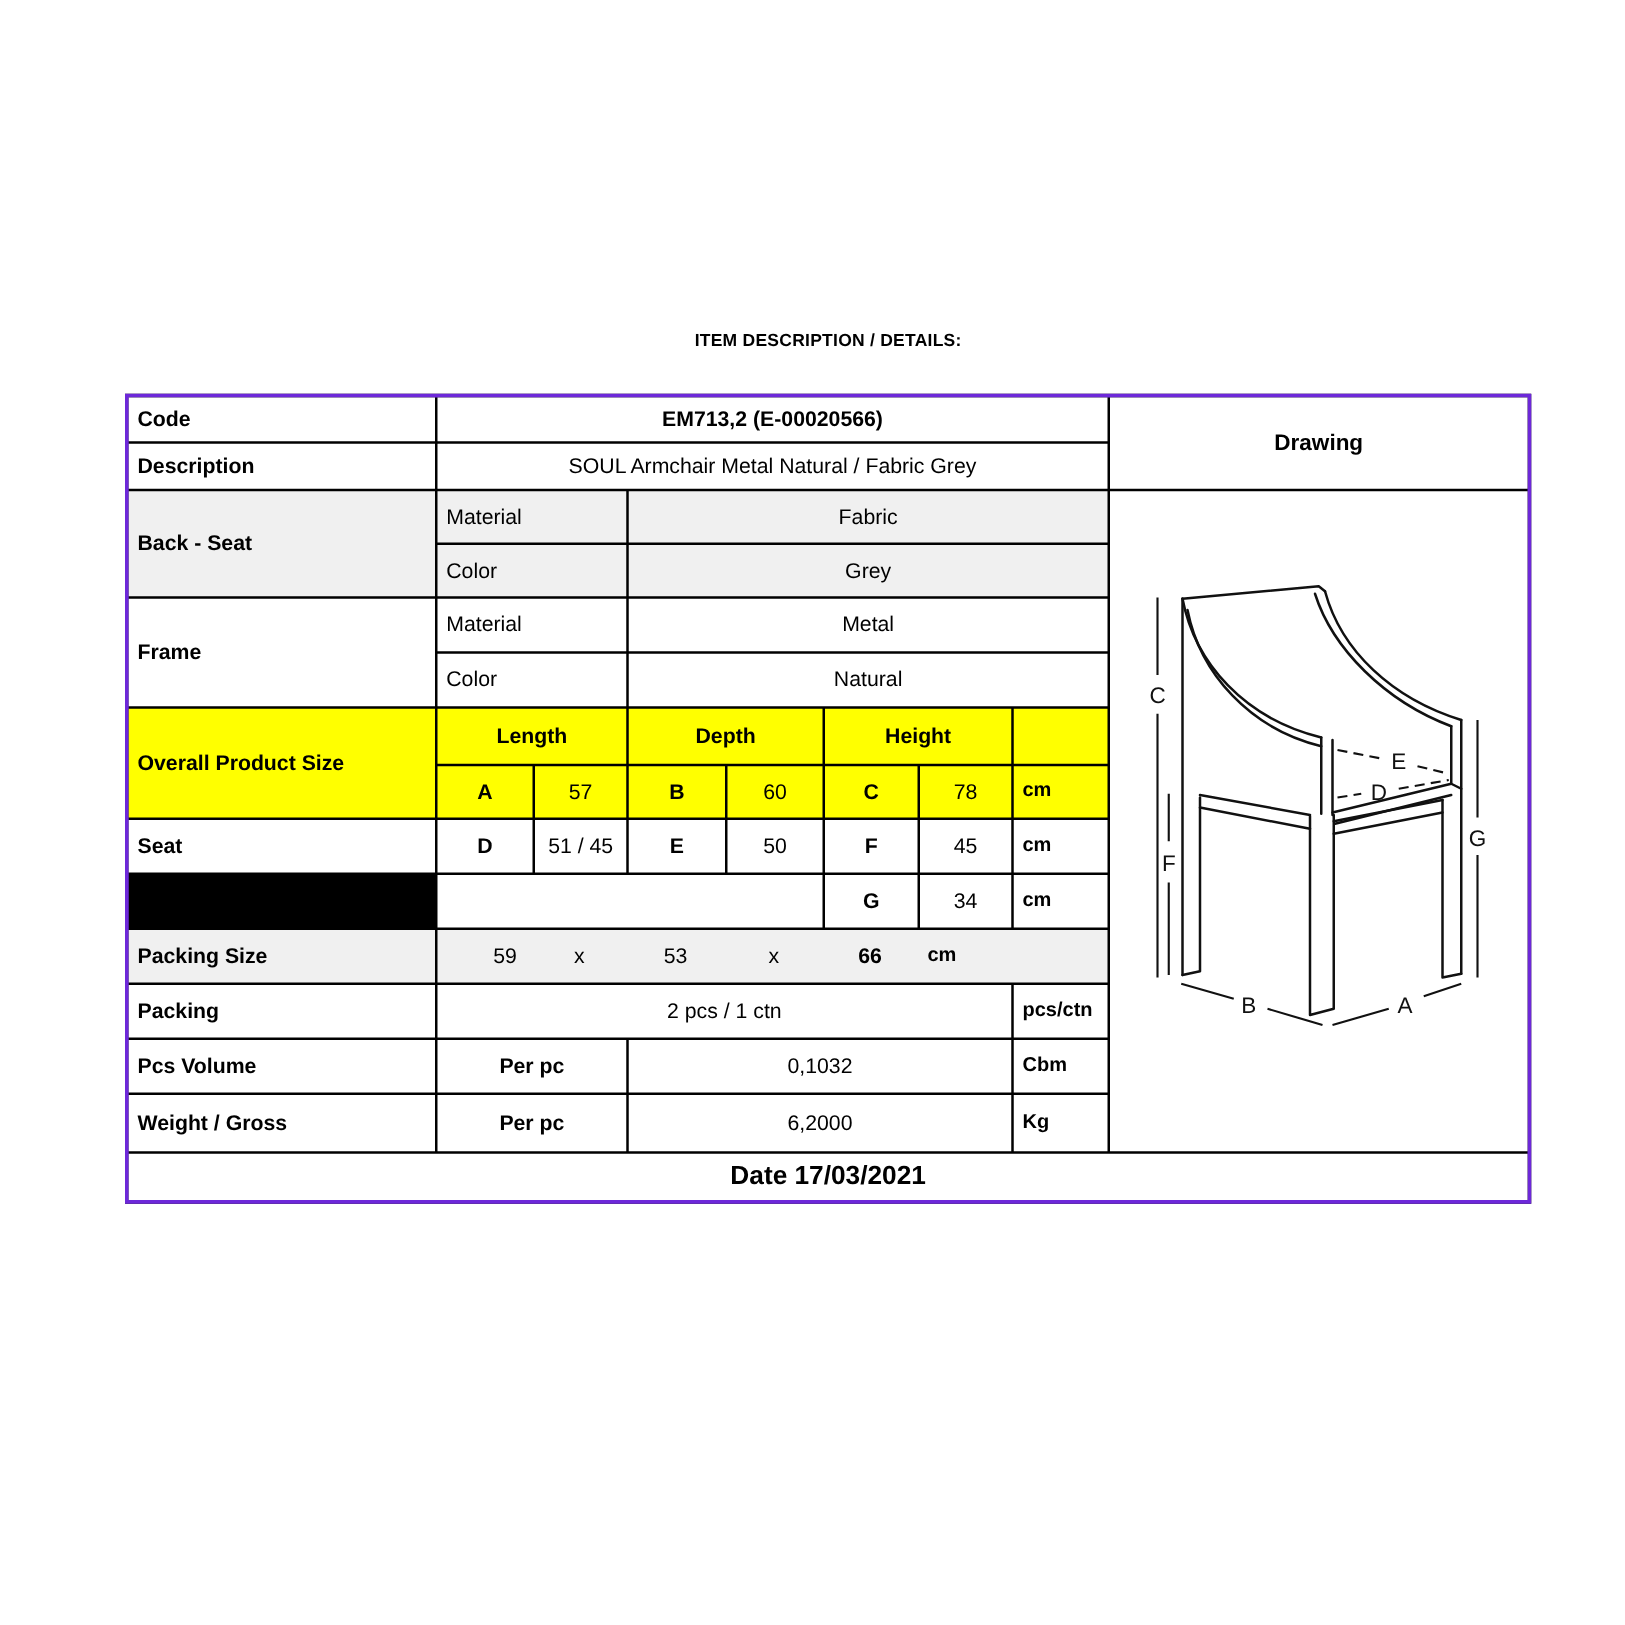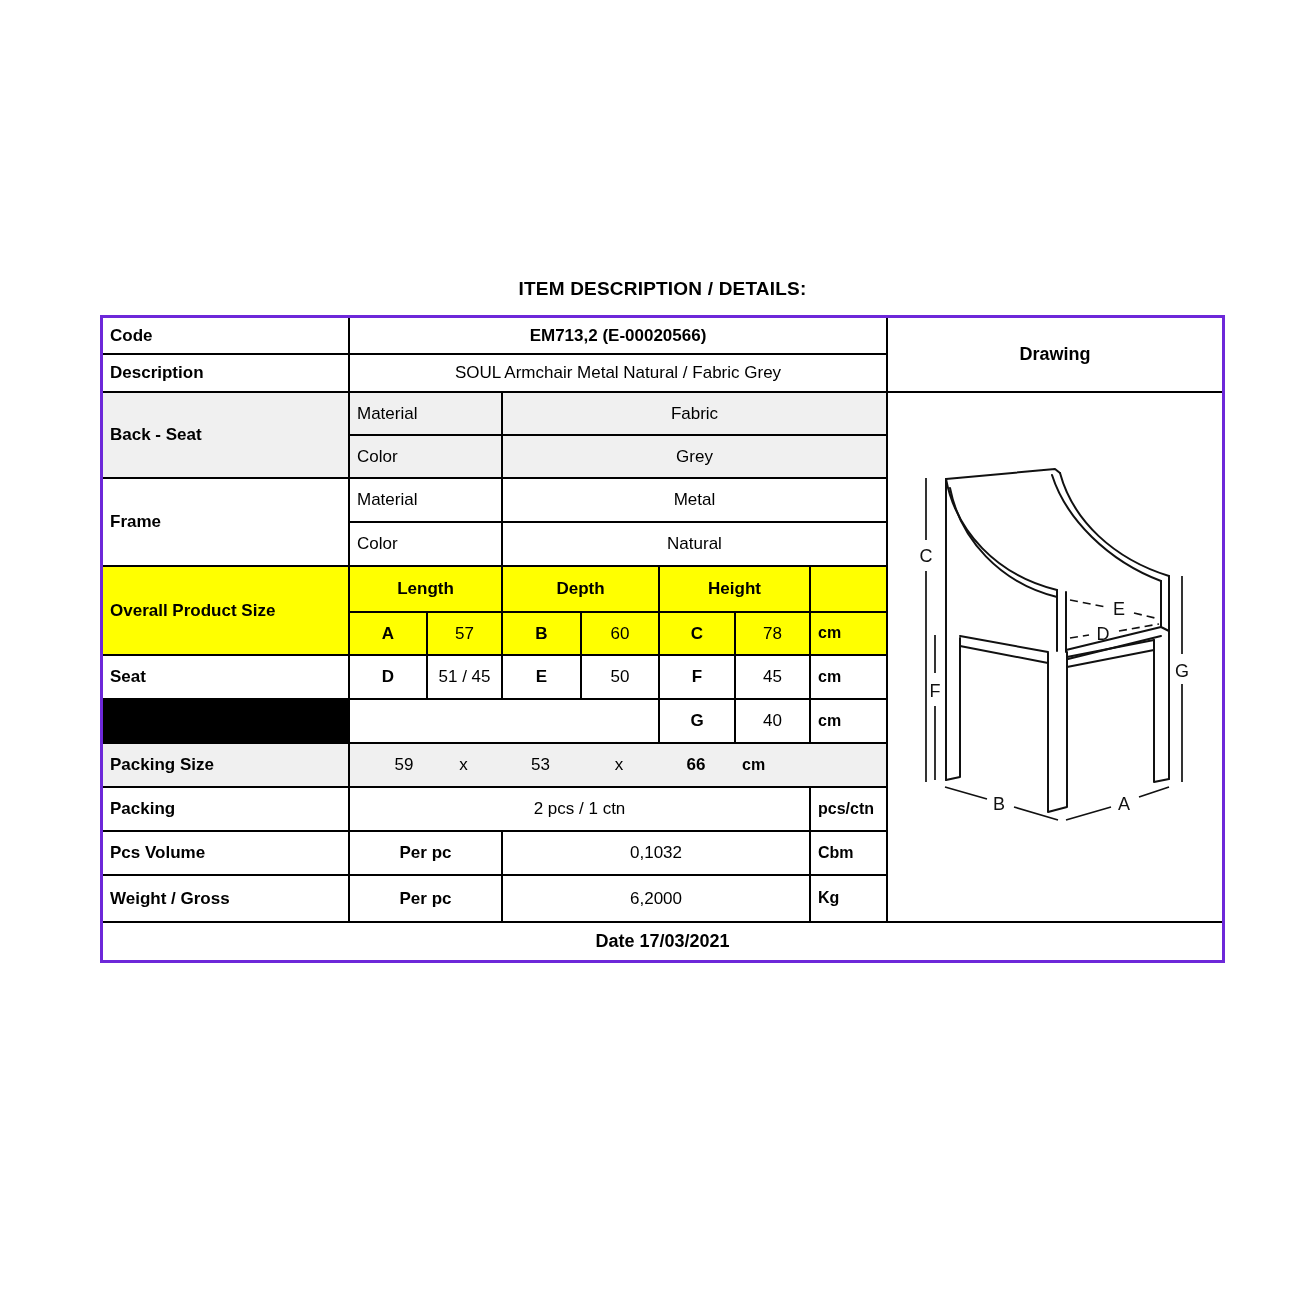--- a/index.html
+++ b/index.html
@@ -1,21 +1,21 @@
 <!DOCTYPE html>
 <html><head>
 <meta charset="utf-8">
 <style>
   html,body { margin:0; padding:0; background:#ffffff; }
   body { width:1300px; height:1300px; font-family:"Liberation Sans","DejaVu Sans",sans-serif; color:#000; }
   .page { position:relative; width:1300px; height:1300px; background:#fff; overflow:hidden; }
 
   .doc-title {
-    position:absolute; left:100px; top:278px; width:1125px;
-    text-align:center; font-size:19px; font-weight:bold; letter-spacing:.2px;
+    position:absolute; left:100px; top:264px; width:1125px;
+    text-align:center; font-size:14px; font-weight:bold; letter-spacing:.2px;
   }
 
   .spec-table {
     position:absolute; left:100px; top:315px; width:1125px; height:648px;
     background:#000; border:3px solid #6d28d9; box-sizing:border-box;
     display:grid;
     grid-template-columns:245px 76px 73px 77px 76px 74px 73px 75px 334px;
     grid-template-rows:35px 36px 41px 41px 42px 42px 44px 41px 42px 42px 42px 42px 42px 45px 37px;
     gap:2px;
   }
@@ -126,21 +126,21 @@
     <div class="cell b c" style="grid-area:9/2/10/3">D</div>
     <div class="cell c" style="grid-area:9/3/10/4">51 / 45</div>
     <div class="cell b c" style="grid-area:9/4/10/5">E</div>
     <div class="cell c" style="grid-area:9/5/10/6">50</div>
     <div class="cell b c" style="grid-area:9/6/10/7">F</div>
     <div class="cell c" style="grid-area:9/7/10/8">45</div>
     <div class="cell b l unit" style="grid-area:9/8/10/9">cm</div>
 
     <div class="cell" style="grid-area:10/2/11/6"></div>
     <div class="cell b c" style="grid-area:10/6/11/7">G</div>
-    <div class="cell c" style="grid-area:10/7/11/8">40</div>
+    <div class="cell c" style="grid-area:10/7/11/8">34</div>
     <div class="cell b l unit" style="grid-area:10/8/11/9">cm</div>
 
     <div class="cell b l grey" style="grid-area:11/1/12/2">Packing Size</div>
     <div class="cell grey psize-flex" style="grid-area:11/2/12/9">
       <div class="seg s1">59</div>
       <div class="seg s2">x</div>
       <div class="seg s3">53</div>
       <div class="seg s4">x</div>
       <div class="seg s5">66</div>
       <div class="seg s6">cm</div>
@@ -154,16 +154,16 @@
     <div class="cell b l" style="grid-area:13/1/14/2">Pcs Volume</div>
     <div class="cell b c" style="grid-area:13/2/14/4">Per pc</div>
     <div class="cell c" style="grid-area:13/4/14/8">0,1032</div>
     <div class="cell b l unit" style="grid-area:13/8/14/9">Cbm</div>
 
     <div class="cell b l" style="grid-area:14/1/15/2">Weight / Gross</div>
     <div class="cell b c" style="grid-area:14/2/15/4">Per pc</div>
     <div class="cell c" style="grid-area:14/4/15/8">6,2000</div>
     <div class="cell b l unit" style="grid-area:14/8/15/9">Kg</div>
 
-    <div class="cell b c" style="grid-area:15/1/16/10; font-size:18px">Date 17/03/2021</div>
+    <div class="cell b c" style="grid-area:15/1/16/10; font-size:21px">Date 17/03/2021</div>
 
   </div>
 </div>
 
 </body></html>

